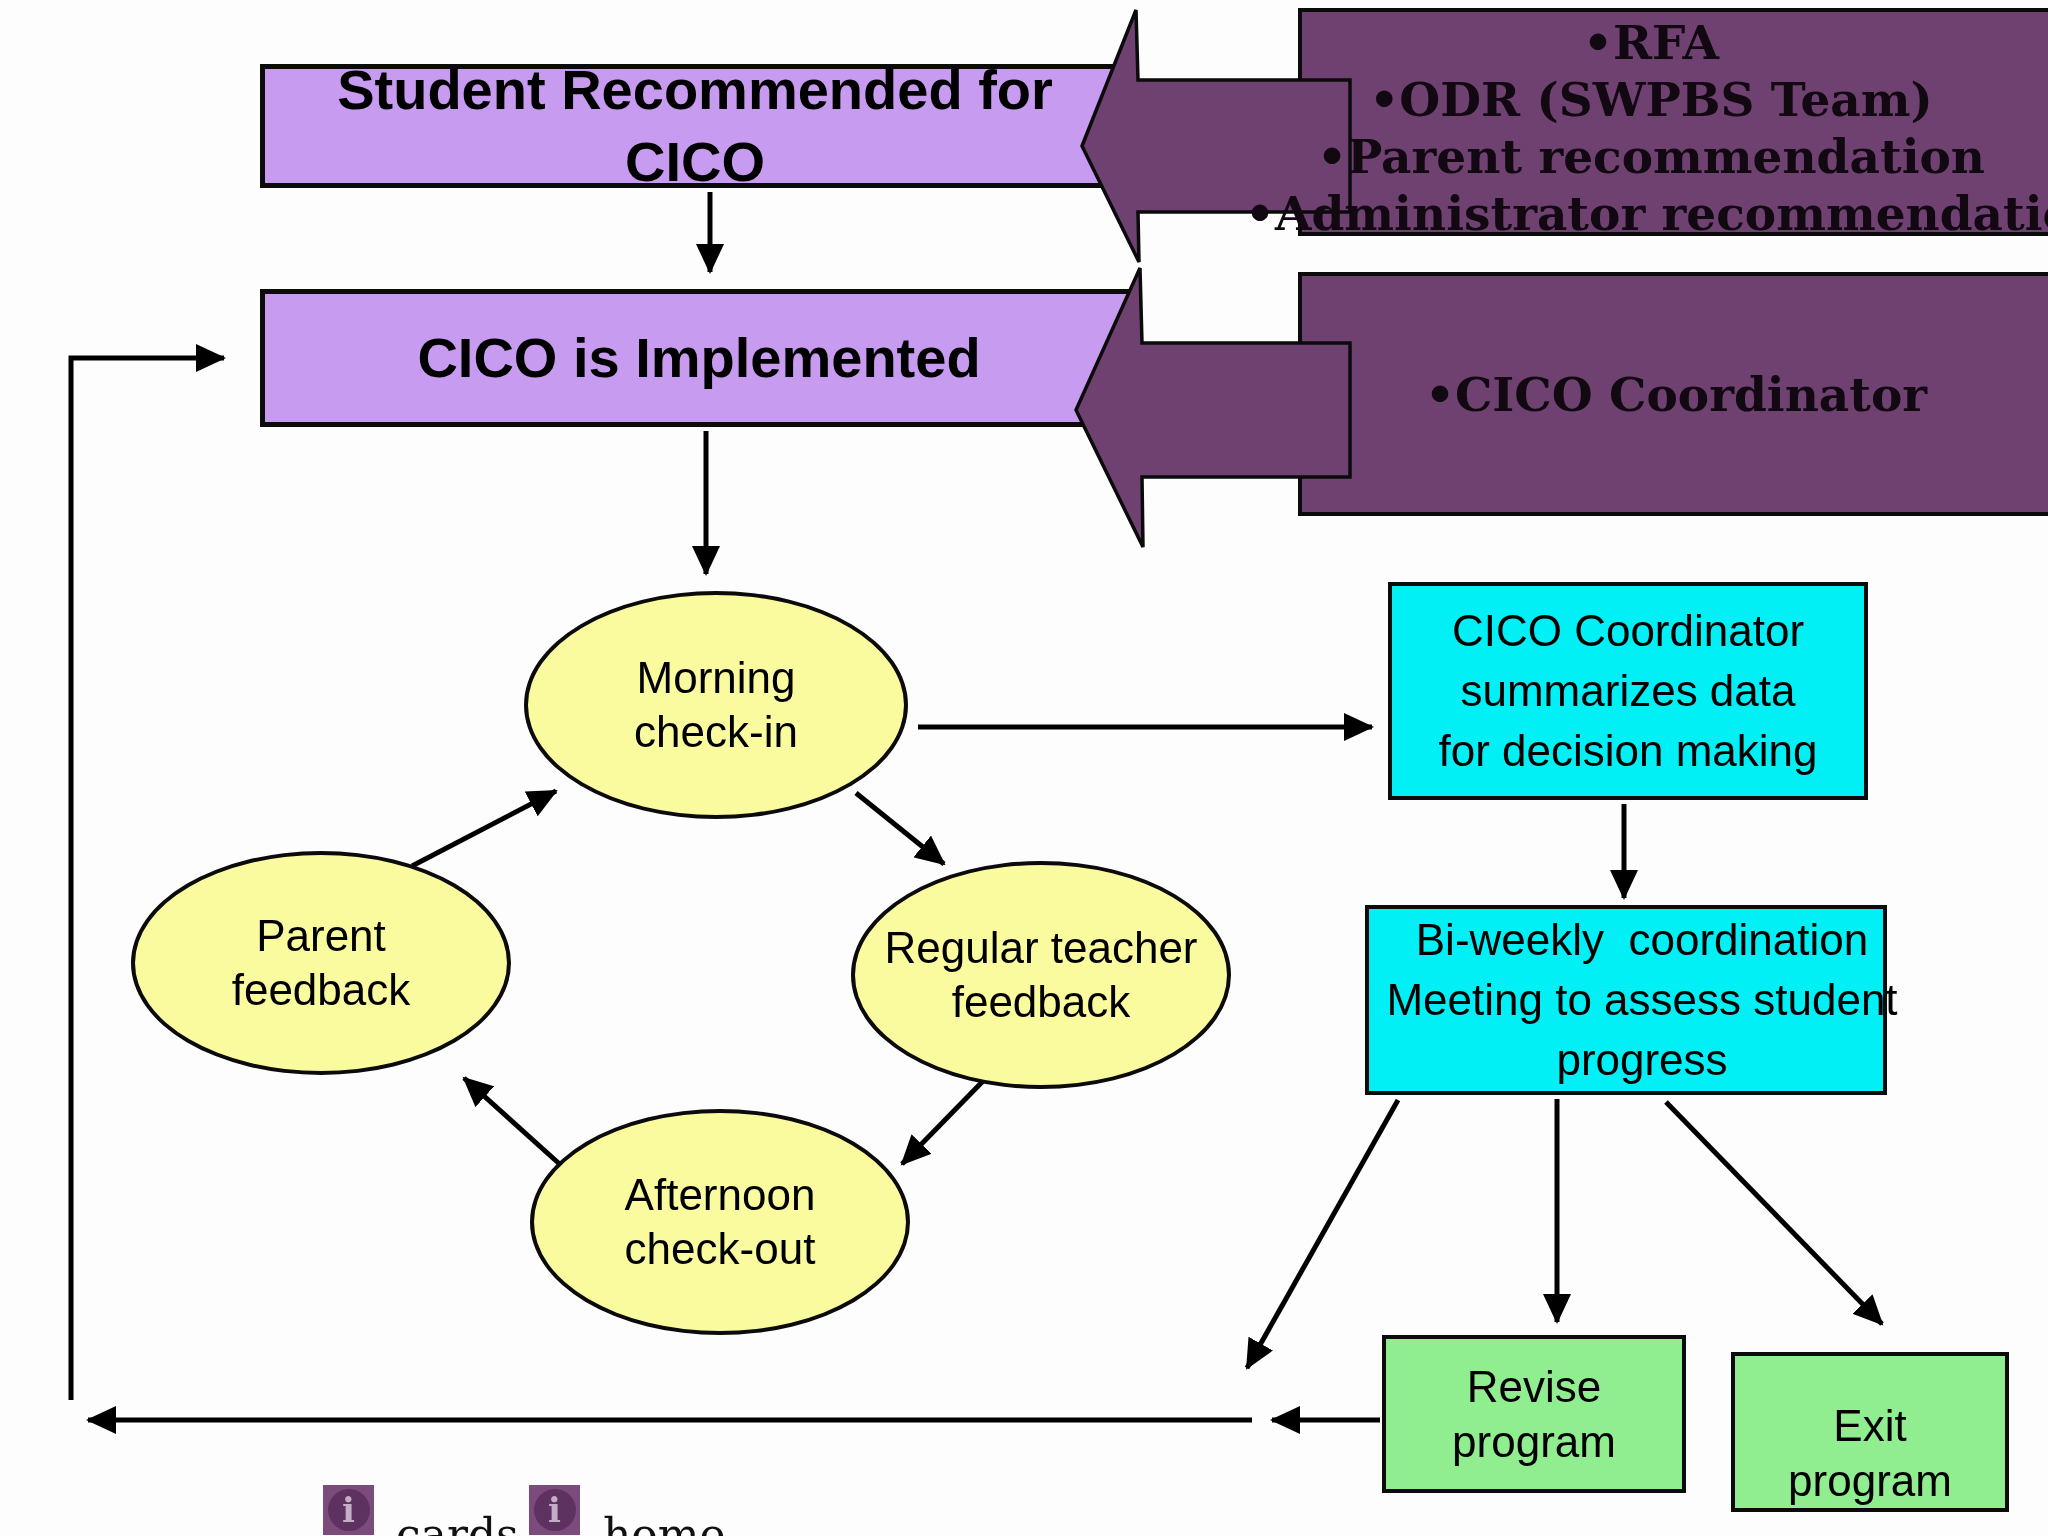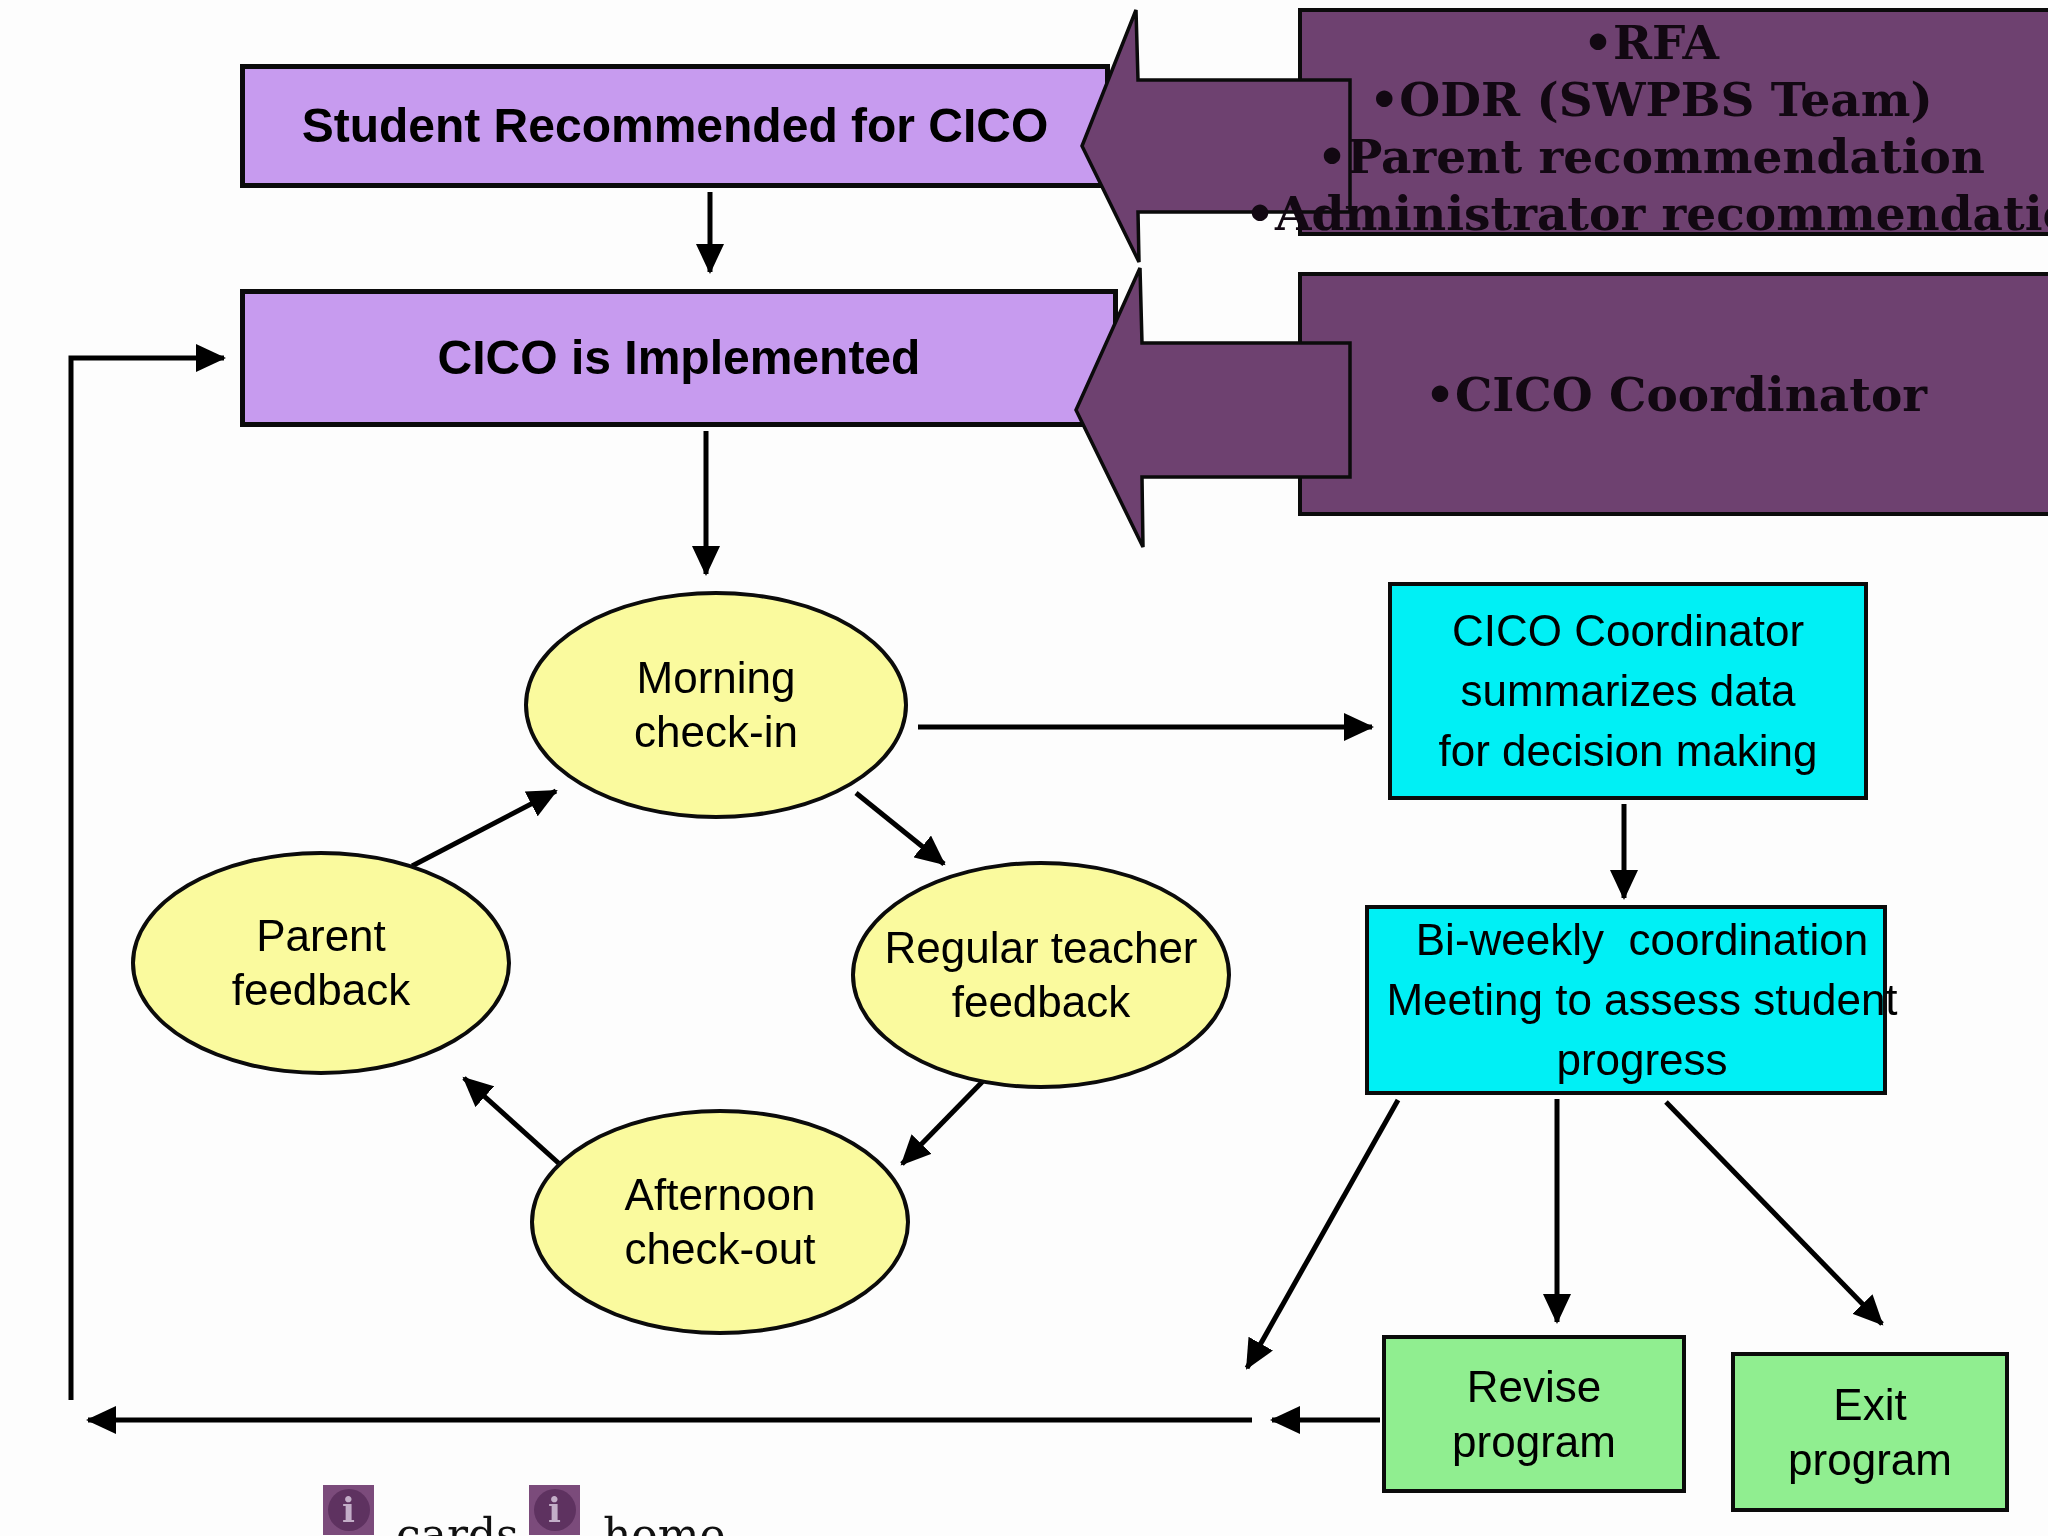--- a/index.html
+++ b/index.html
@@ -17,21 +17,22 @@
     display:flex;align-items:center;justify-content:center;
     text-align:center;
     box-sizing:border-box;
     white-space:pre-line;
     line-height:1.28;
   }
   .lav{
     background:#c79bef;
     border:5px solid #0b0b0b;
     font-weight:bold;
-    font-size:48px;
+    font-size:56px;
+    margin-left:20px;
   }
   .plumrect{
     position:absolute;
     background:#6e4170;
     border:4px solid #0b0b0b;
     box-sizing:border-box;
   }
   .plumtext{
     position:absolute;
     font-family:"DejaVu Serif",serif;
@@ -70,21 +71,21 @@
   #referral-lines{left:1245px;top:14px;  width:812px;}
   #coordinator-line{left:1298px;top:272px;width:756px;height:244px;
     display:flex;align-items:center;justify-content:center;}
   #el-morning    {left:524px; top:591px; width:384px; height:228px;}
   #el-parent     {left:131px; top:851px; width:380px; height:224px;justify-content:center;}
   #el-teacher    {left:851px; top:861px; width:380px; height:228px;}
   #el-afternoon  {left:530px; top:1109px;width:380px; height:226px;}
   #box-summarize {left:1388px;top:582px; width:480px; height:218px;align-items:center;}
   #box-biweekly  {left:1365px;top:905px; width:522px; height:190px;padding-left:32px;}
   #box-revise    {left:1382px;top:1335px;width:304px; height:158px;}
-  #box-exit      {left:1731px;top:1352px;width:278px; height:160px;}
+  #box-exit      {left:1731px;top:1352px;width:278px; height:160px;align-items:flex-end;}
   
   svg.layer{position:absolute;left:0;top:0;}
   .plumarrow{fill:#6e4170;stroke:#0b0b0b;stroke-width:3.5px;}
   .conn{stroke:#000;stroke-width:5px;fill:none;}
   
   .foot-icon{
     position:absolute;
     width:51px;height:50px;
     background:#7b4b7b;
     display:flex;align-items:center;justify-content:center;

